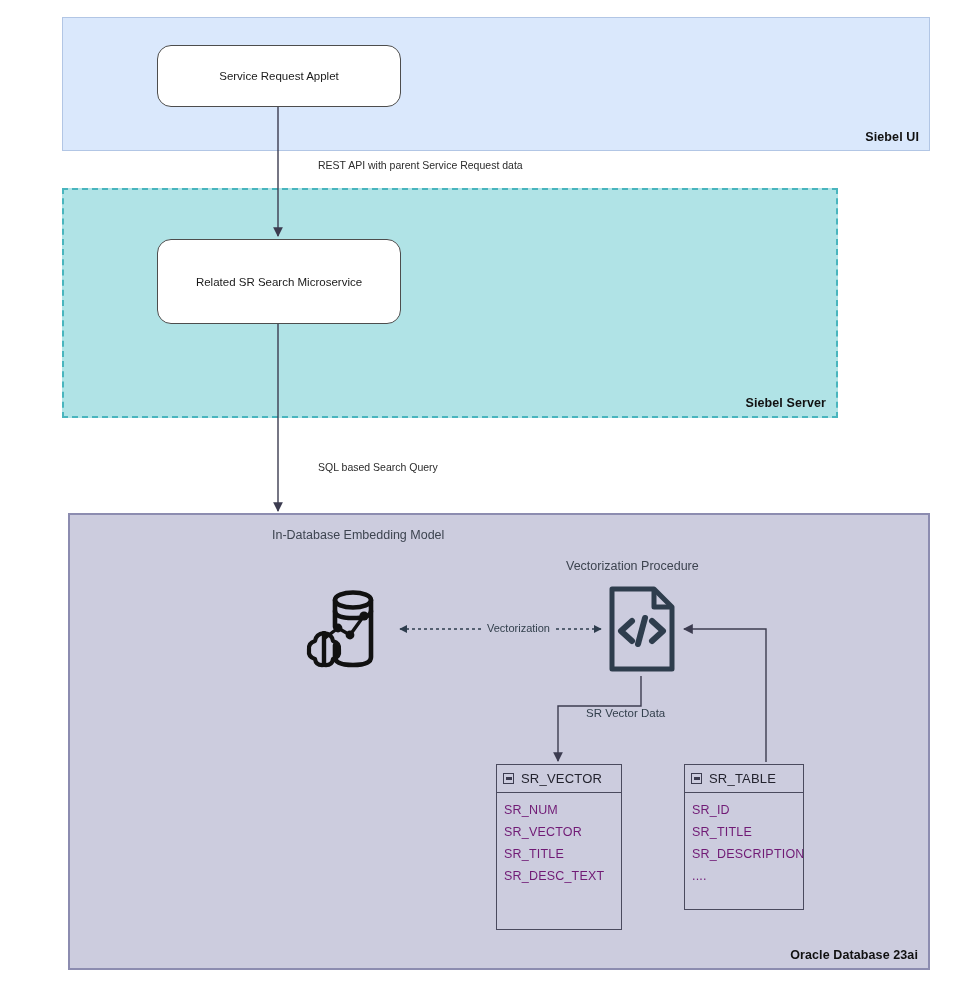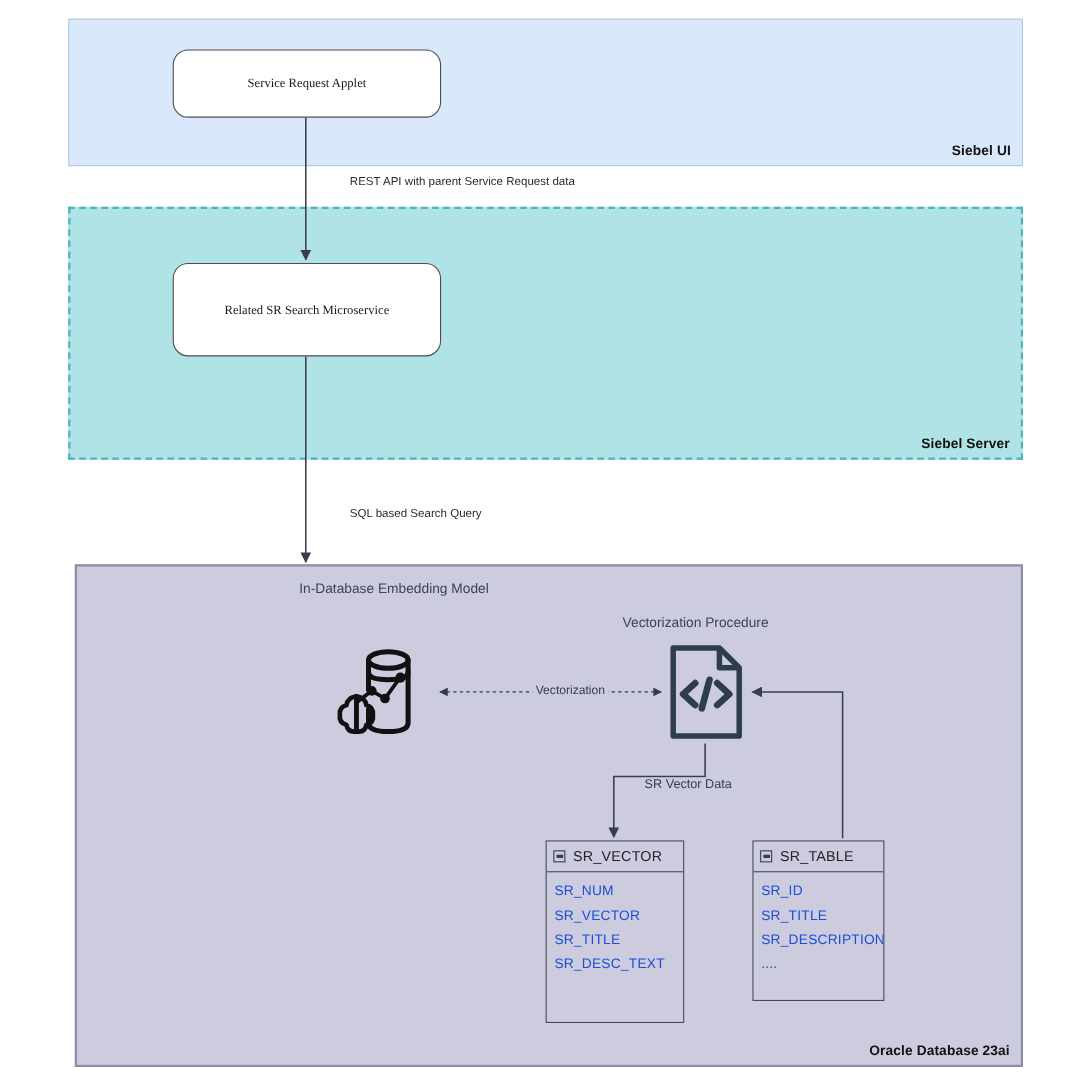--- a/index.html
+++ b/index.html
@@ -42,21 +42,21 @@
     left: 62px;
     top: 17px;
     width: 868px;
     height: 134px;
     background: #dae8fc;
     border: 1px solid #b2c6e5;
   }
   #zone-siebel-server {
     left: 62px;
     top: 188px;
-    width: 868px;
+    width: 776px;
     height: 230px;
     background: #b0e3e6;
     border: 2px dashed #49b5be;
   }
   #zone-oracle-db {
     left: 68px;
     top: 513px;
     width: 862px;
     height: 457px;
     background: #ccccde;
@@ -69,21 +69,20 @@
     box-sizing: border-box;
     background: #ffffff;
     border: 1.6px solid #4d4d4d;
     border-radius: 14px;
     display: flex;
     align-items: center;
     justify-content: center;
     font-size: 11.5px;
     color: #1a1a1a;
     padding: 4px 10px;
-    font-family: Liberation Serif, serif;
   }
   #box-service-request-applet {
     left: 157px;
     top: 45px;
     width: 244px;
     height: 62px;
   }
   #box-related-sr-microservice {
     left: 157px;
     top: 239px;
@@ -175,21 +174,21 @@
   .db-table-name {
     font-size: 13px;
     color: #23232e;
     letter-spacing: 0.2px;
   }
   .db-table-body {
     padding: 6px 0 4px 0;
   }
   .db-field {
     font-size: 12.5px;
-    color: #1d4ed8;
+    color: #701a75;
     padding: 4px 0 4px 7px;
     white-space: nowrap;
     letter-spacing: 0.2px;
   }
 
   #table-sr-vector {
     left: 496px;
     top: 764px;
     width: 126px;
     height: 166px;

